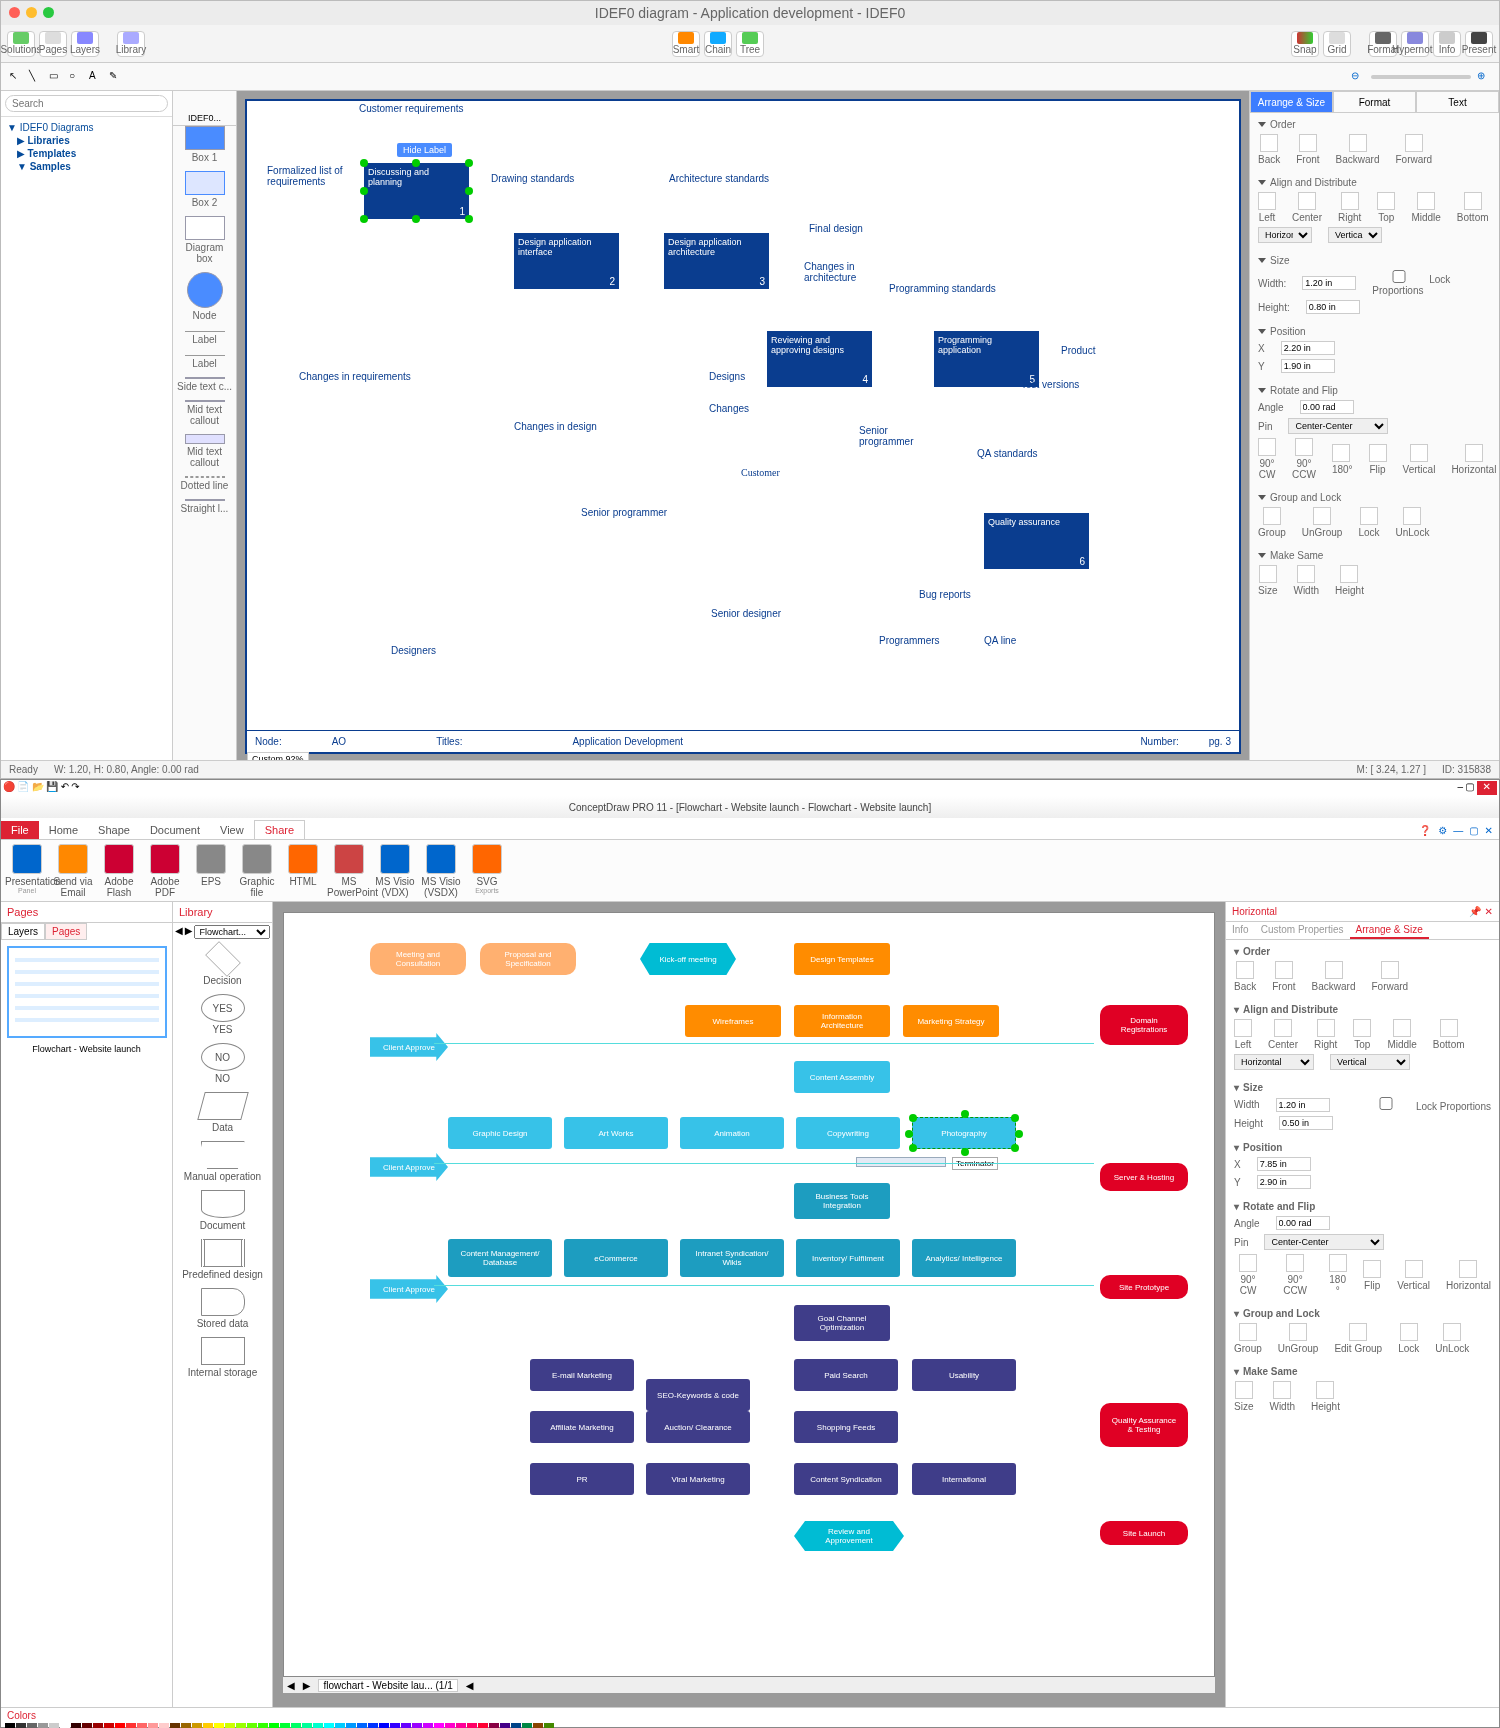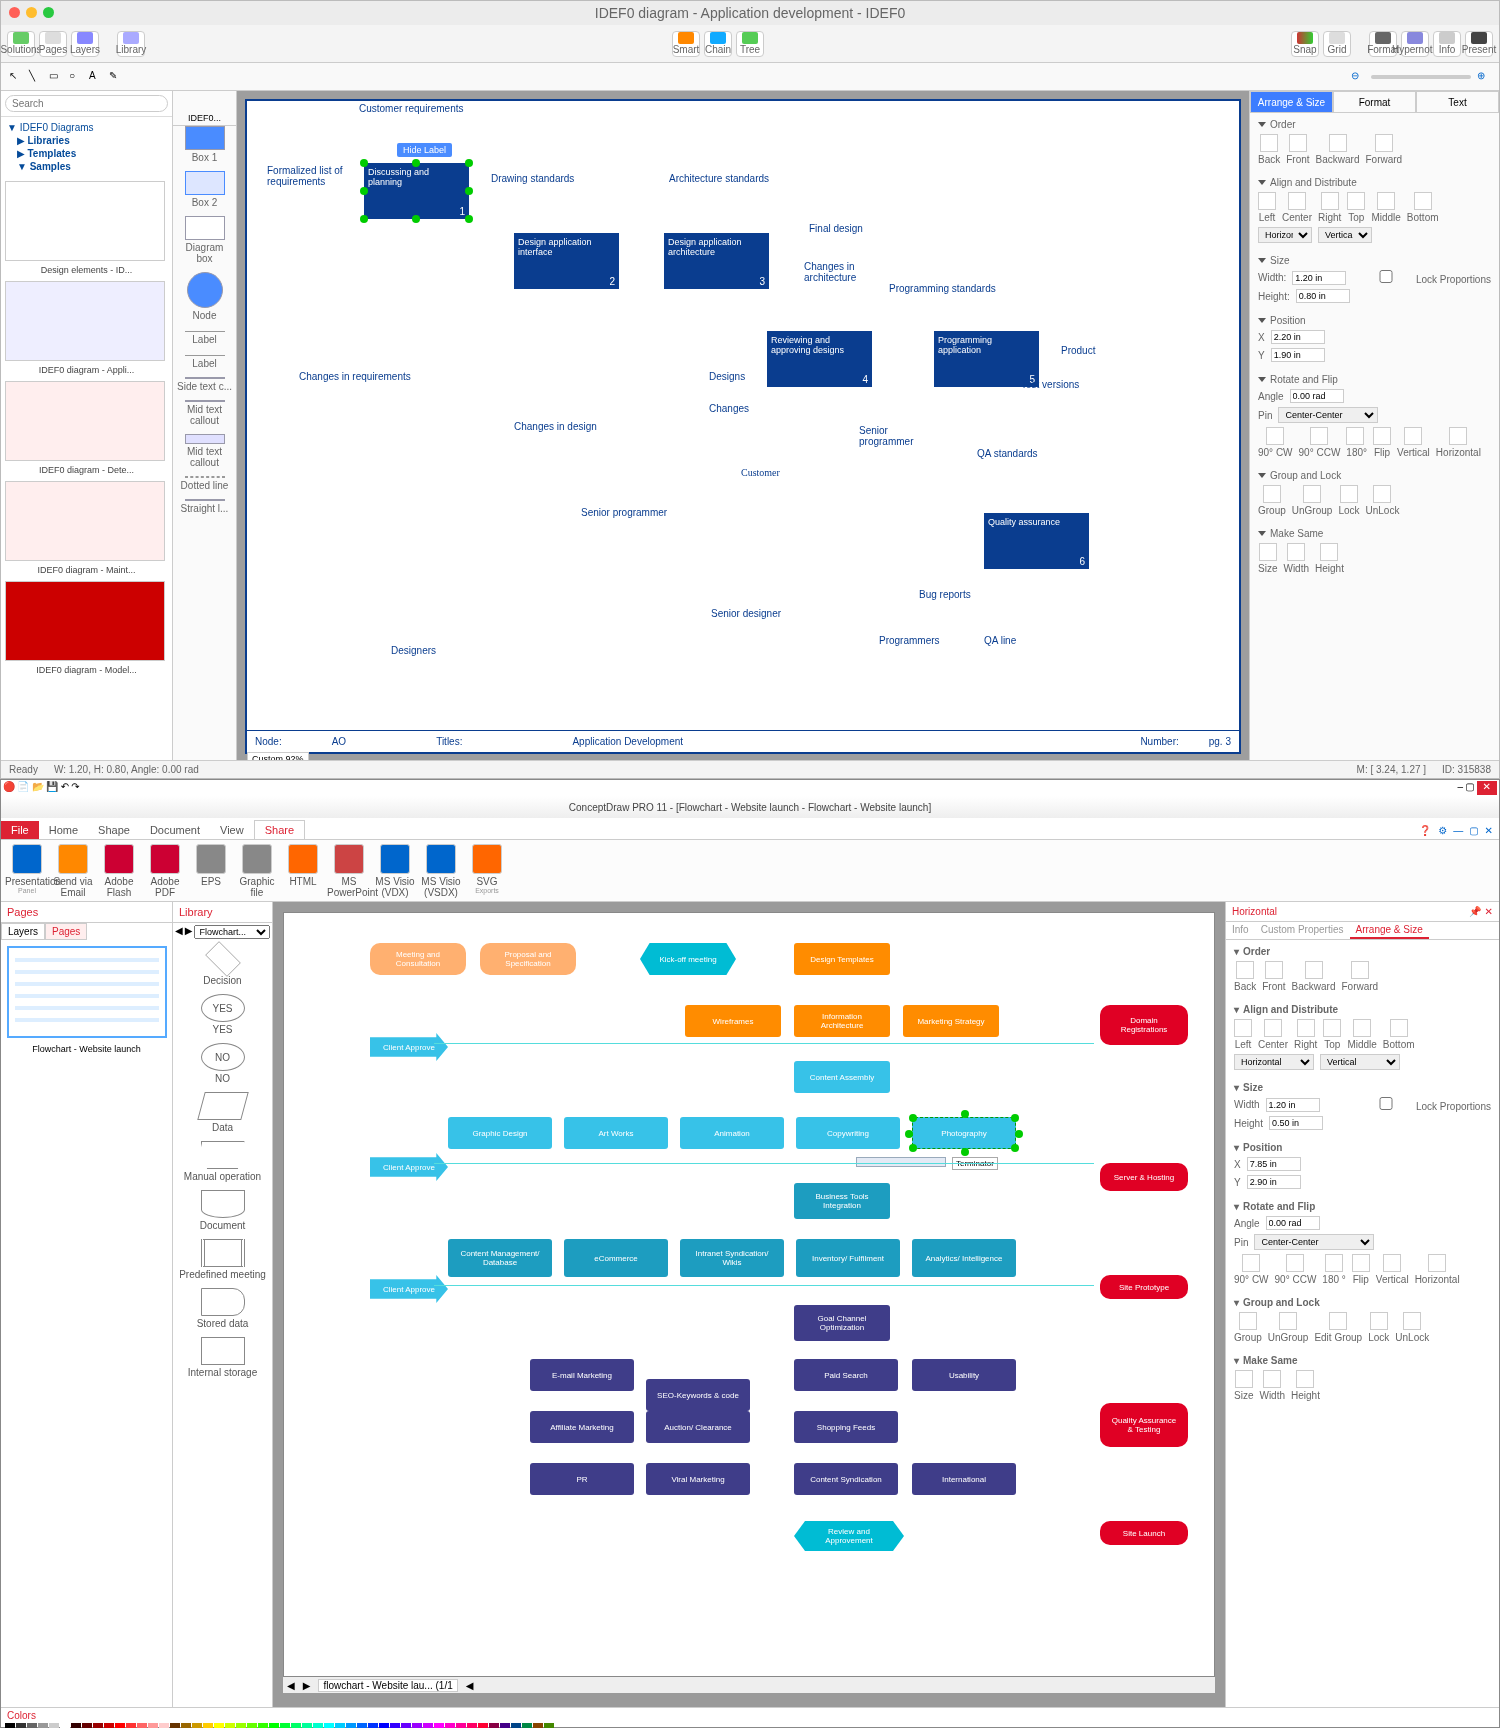--- a/index.html
+++ b/index.html
@@ -33,21 +33,21 @@
 .act .n{position:absolute;bottom:2px;right:4px}
 .lbl{position:absolute;color:var(--blue);font-size:10px}
 .handle{width:8px;height:8px;background:#0c0;border-radius:50%;position:absolute}
 .hide-label{position:absolute;background:#4a8cff;color:#fff;padding:2px 6px;font-size:9px;border-radius:2px}
 .mac-prop{width:250px;border-left:1px solid #ccc;background:#fafafa;font-size:10px}
 .proptabs{display:flex;height:22px}
 .proptabs div{flex:1;text-align:center;line-height:22px;border:1px solid #ccc;font-size:10px}
 .proptabs .on{background:#3d7dff;color:#fff}
 .psec{padding:4px 8px}
 .psec-h{color:#666;font-size:10px;padding:2px 0;display:flex;align-items:center;gap:4px}
-.prow{display:flex;gap:6px;padding:2px 0;align-items:center;font-size:9px;color:#666}
+.prow{display:flex;gap:16px;padding:2px 0;align-items:center;font-size:9px;color:#666}
 .prow input,.prow select{border:1px solid #ccc;font-size:9px;padding:1px 2px;width:54px}
 .picon{width:18px;height:18px;border:1px solid #ccc;background:#fff;display:inline-block}
 .mac-status{position:absolute;bottom:0;left:0;right:0;height:18px;background:#f4f4f4;border-top:1px solid #ccc;font-size:9px;color:#666;display:flex;align-items:center;padding:0 8px;gap:16px}
 
 .win{position:relative;height:949px;background:#fff;border:1px solid #888}
 .win-titlebar{height:22px;background:linear-gradient(#fff,#eee);display:flex;align-items:center;padding:0 4px;font-size:11px;color:#444}
 .win-titlebar .t{flex:1;text-align:center}
 .win-tabs{height:22px;display:flex;align-items:end;background:#fff;border-bottom:1px solid #ccc}
 .win-tabs div{padding:3px 10px;font-size:11px;color:#555}
 .win-tabs .file{background:#d23;color:#fff}
@@ -160,32 +160,20 @@
  </div>
  <div class="mac-body">
   <div class="mac-nav">
    <div class="nav-search"><input placeholder="Search" style=""></div>
    <div class="nav-tree">
     <div>▼ <span>IDEF0 Diagrams</span></div>
     <div style="padding-left:10px">▶ <b>Libraries</b></div>
     <div style="padding-left:10px">▶ <b>Templates</b></div>
     <div style="padding-left:10px">▼ <b>Samples</b></div>
    </div>
-   <div class="nav-thumbs">
-    <div class="nthumb"></div>
-          <div class="nthumb-l">Design elements - ID...</div>
-    <div class="nthumb" style="background:#eef"></div>
-          <div class="nthumb-l">IDEF0 diagram - Appli...</div>
-    <div class="nthumb" style="background:#fee"></div>
-          <div class="nthumb-l">IDEF0 diagram - Dete...</div>
-    <div class="nthumb" style="background:#fee"></div>
-          <div class="nthumb-l">IDEF0 diagram - Maint...</div>
-    <div class="nthumb" style="background:#c00"></div>
-          <div class="nthumb-l">IDEF0 diagram - Model...</div>
-   </div>
   </div>
   <div class="mac-lib">
    <div style="font-size:9px;text-align:center;padding:2px;border-bottom:1px solid #ccc">IDEF0...</div>
    <div class="libitem"><div class="s" style="background:#4a8cff"></div><span>Box 1</span></div>
    <div class="libitem"><div class="s" style="background:#dde6ff;border-color:#4a8cff"></div><span>Box 2</span></div>
    <div class="libitem"><div class="s" style="background:#fff"></div><span>Diagram box</span></div>
    <div class="libitem"><div class="s" style="border-radius:50%;background:#4a8cff;height:36px;width:36px"></div><span>Node</span></div>
    <div class="libitem"><div class="s" style="height:1px;background:#999;border:none;margin-top:10px"></div><span>Label</span></div>
    <div class="libitem"><div class="s" style="height:1px;background:#999;border:none;margin-top:10px"></div><span>Label</span></div>
    <div class="libitem"><div class="s" style="height:2px;background:#999"></div><span>Side text c...</span></div>
@@ -468,21 +456,21 @@
           <span>◀</span>
           <span>▶</span>
           <select style="flex:1;font-size:9px"><option>Flowchart...</option></select>
         </div>
    <div class="wlibitem"><div class="s" style="transform:rotate(45deg) scale(.7)"></div><span>Decision</span></div>
    <div class="wlibitem"><div class="s" style="border-radius:50%;display:flex;align-items:center;justify-content:center">YES</div><span>YES</span></div>
    <div class="wlibitem"><div class="s" style="border-radius:50%;display:flex;align-items:center;justify-content:center">NO</div><span>NO</span></div>
    <div class="wlibitem"><div class="s" style="transform:skewX(-15deg)"></div><span>Data</span></div>
    <div class="wlibitem"><div class="s" style="clip-path:polygon(0 0,100% 0,85% 100%,15% 100%)"></div><span>Manual operation</span></div>
    <div class="wlibitem"><div class="s" style="border-bottom-left-radius:50% 30%;border-bottom-right-radius:50% 30%"></div><span>Document</span></div>
-   <div class="wlibitem"><div class="s" style="border-left:4px double #888;border-right:4px double #888"></div><span>Predefined meeting</span></div>
+   <div class="wlibitem"><div class="s" style="border-left:4px double #888;border-right:4px double #888"></div><span>Predefined design</span></div>
    <div class="wlibitem"><div class="s" style="border-radius:0 12px 12px 0"></div><span>Stored data</span></div>
    <div class="wlibitem"><div class="s"></div><span>Internal storage</span></div>
   </div>
   <div class="win-canvas">
    <div class="wpage" id="wpage">
 
    <div class="fn terminator" style="left:86px;top:30px;width:96px;height:32px;background:#ffb070">Meeting and Consultation</div>
           <div class="fn terminator" style="left:196px;top:30px;width:96px;height:32px;background:#ffb070">Proposal and Specification</div>
           <div class="fn hex" style="left:356px;top:30px;width:96px;height:32px;background:#00bcd4">Kick-off meeting</div>
           <div class="fn " style="left:510px;top:30px;width:96px;height:32px;background:#ff8c00">Design Templates</div>

